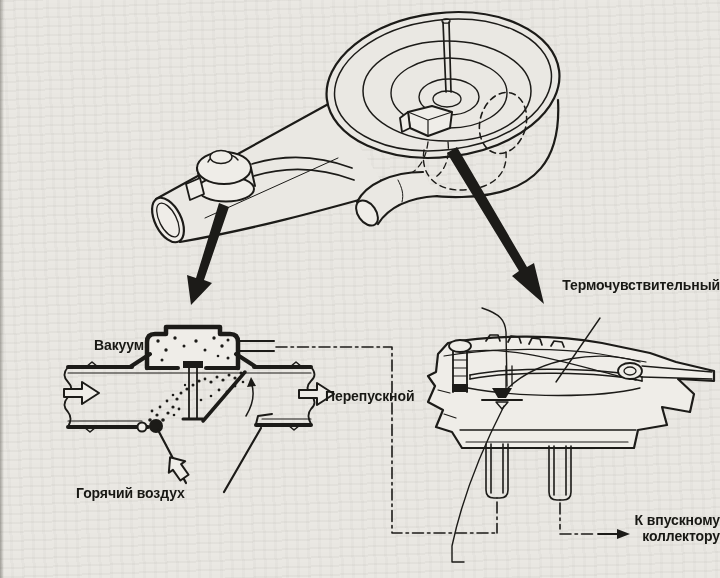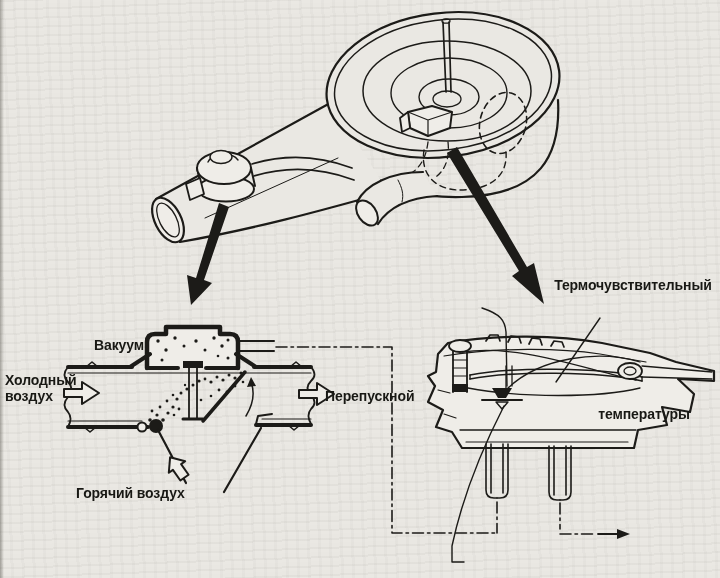--- a/index.html
+++ b/index.html
@@ -23,21 +23,21 @@
   .fp{fill:#eae8e3;}
   .fw{fill:#efede8;}
   .sol{fill:#1c1b18;stroke:none;}
   .dd{stroke-dasharray:11 4 2.5 4;}
   .dash{stroke-dasharray:6 4.5;}
   .lbl{
     position:absolute;font-weight:bold;font-size:14px;line-height:16px;
     color:#181814;letter-spacing:-0.1px;white-space:nowrap;
   }
   .lbl.center{text-align:center;}
-  .lbl span{display:block;}
+  .lbl span{display:block;text-align:right;}
 </style>
 </head>
 <body>
 
 <div class="stage">
   <div class="texture"></div>
 
   <svg class="art" width="720" height="578" viewBox="0 0 720 578">
 
     <g>
@@ -266,34 +266,33 @@
       <g>
         <path class="ln" stroke-width="1.4" d="M482,308 C500,314 505,320 506,332 L507,386"></path>
         <path class="ln" stroke-width="1.4" d="M600,318 L556,382"></path>
         <path class="ln" stroke-width="1.4" d="M504,406 Q466,480 452,546 L452,562 H464"></path>
       </g>
     </g>
   </svg>
 
   <div class="lbl" style="left:94px;top:337px">Вакуум</div>
 
-  <div class="lbl" style="left:5px;top:372px">
-    <span>Холодный</span>
-    <span>воздух</span>
-  </div>
 
   <div class="lbl" style="left:325px;top:388px">Перепускной</div>
 
   <div class="lbl" style="left:76px;top:485px">Горячий воздух</div>
 
 
   <div class="lbl center" style="left:546px;top:277px;width:174px">
     <span>Термочувствительный</span>
   </div>
 
   <div class="lbl center" style="left:586px;top:406px;width:116px">
-    <span>температуры</span>
   </div>
 
+  <div class="lbl center" style="left:630px;top:512px;width:90px">
+    <span>К впускному</span>
+    <span>коллектору</span>
+  </div>
 
 
   <div class="edge-shadow"></div>
 </div>
 
 </body></html>

